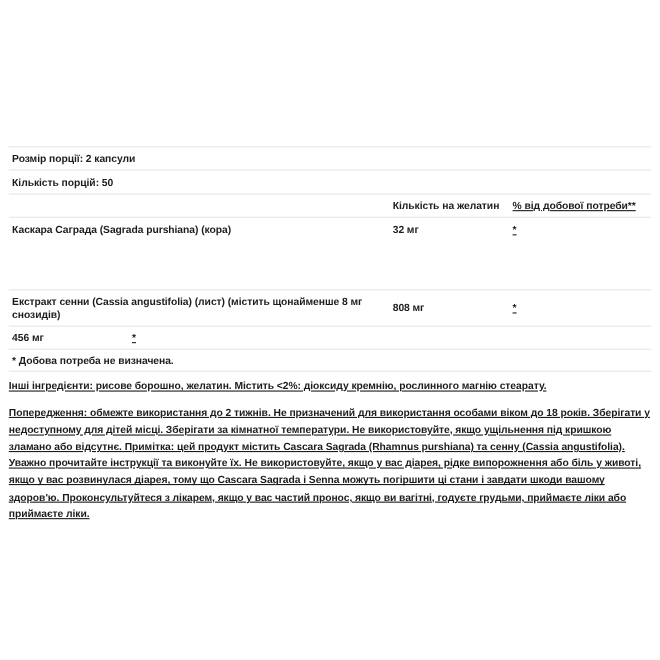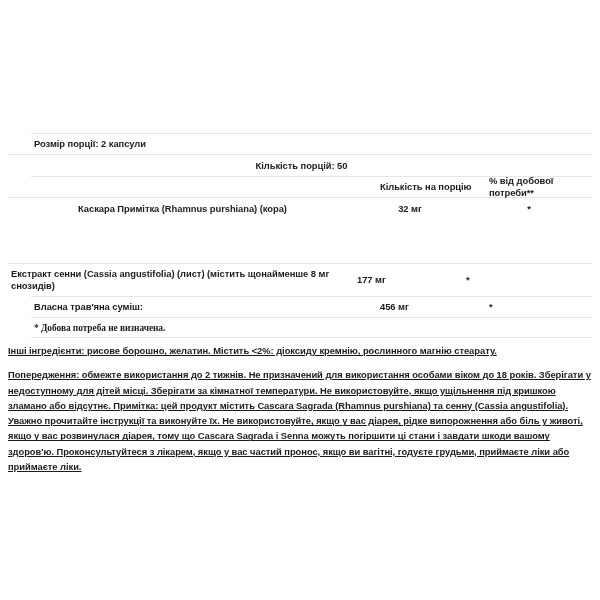--- a/index.html
+++ b/index.html
@@ -25,32 +25,31 @@
       width: 584px;
     }
     .row {
       border-top: 1px solid #e6e6e6;
       display: flex;
       align-items: center;
       box-sizing: border-box;
     }
     .row.last {
       border-bottom: 1px solid #e6e6e6;
-      font-family: Liberation Serif, serif;
     }
     .cell {
       padding-left: 3px;
       line-height: 12px;
     }
     .c-name { width: 343px; }
     .c-amt  { width: 106px; }
-    .c-dv   { flex: 1; }
+    .c-dv   { flex: 1; text-decoration: underline; }
     .full   { flex: 1; }
-    .h21 { height: 21px; margin-left: 23px; }
-    .h22 { height: 22px; text-align: center; }
+    .h21 { height: 21px; }
+    .h22 { height: 22px; }
     .h33 { height: 33px; margin-top: 44px; }
     .paras {
       position: absolute;
       left: 8px;
       top: 343px;
       width: 586px;
       text-decoration: underline;
     }
     .para {
       margin: 0 0 9px 0;
@@ -63,35 +62,34 @@
 
 <div class="facts">
   <div class="row h21">
     <div class="cell full">Розмір порції: 2 капсули</div>
   </div>
   <div class="row h22">
     <div class="cell full">Кількість порцій: 50</div>
   </div>
   <div class="row h21">
     <div class="cell c-name"></div>
-    <div class="cell c-amt">Кількість на порцію</div>
+    <div class="cell c-amt">Кількість на желатин</div>
     <div class="cell c-dv">% від добової потреби**</div>
   </div>
   <div class="row h22">
-    <div class="cell c-name">Каскара Примітка (Rhamnus purshiana) (кора)</div>
+    <div class="cell c-name">Каскара Саграда (Sagrada purshiana) (кора)</div>
     <div class="cell c-amt">32 мг</div>
     <div class="cell c-dv">*</div>
   </div>
   <div class="row h33">
     <div class="cell c-name">Екстракт сенни (Cassia angustifolia) (лист) (містить щонайменше 8 мг снозидів)</div>
-    <div class="cell c-amt">177 мг</div>
+    <div class="cell c-amt">808 мг</div>
     <div class="cell c-dv">*</div>
   </div>
   <div class="row h21">
-    <div class="cell c-name">Власна трав'яна суміш:</div>
     <div class="cell c-amt">456 мг</div>
     <div class="cell c-dv">*</div>
   </div>
   <div class="row h21 last">
     <div class="cell full">* Добова потреба не визначена.</div>
   </div>
 </div>
 
 <div class="paras">
   <p class="para">Інші інгредієнти: рисове борошно, желатин. Містить &lt;2%: діоксиду кремнію, рослинного магнію стеарату.</p>

